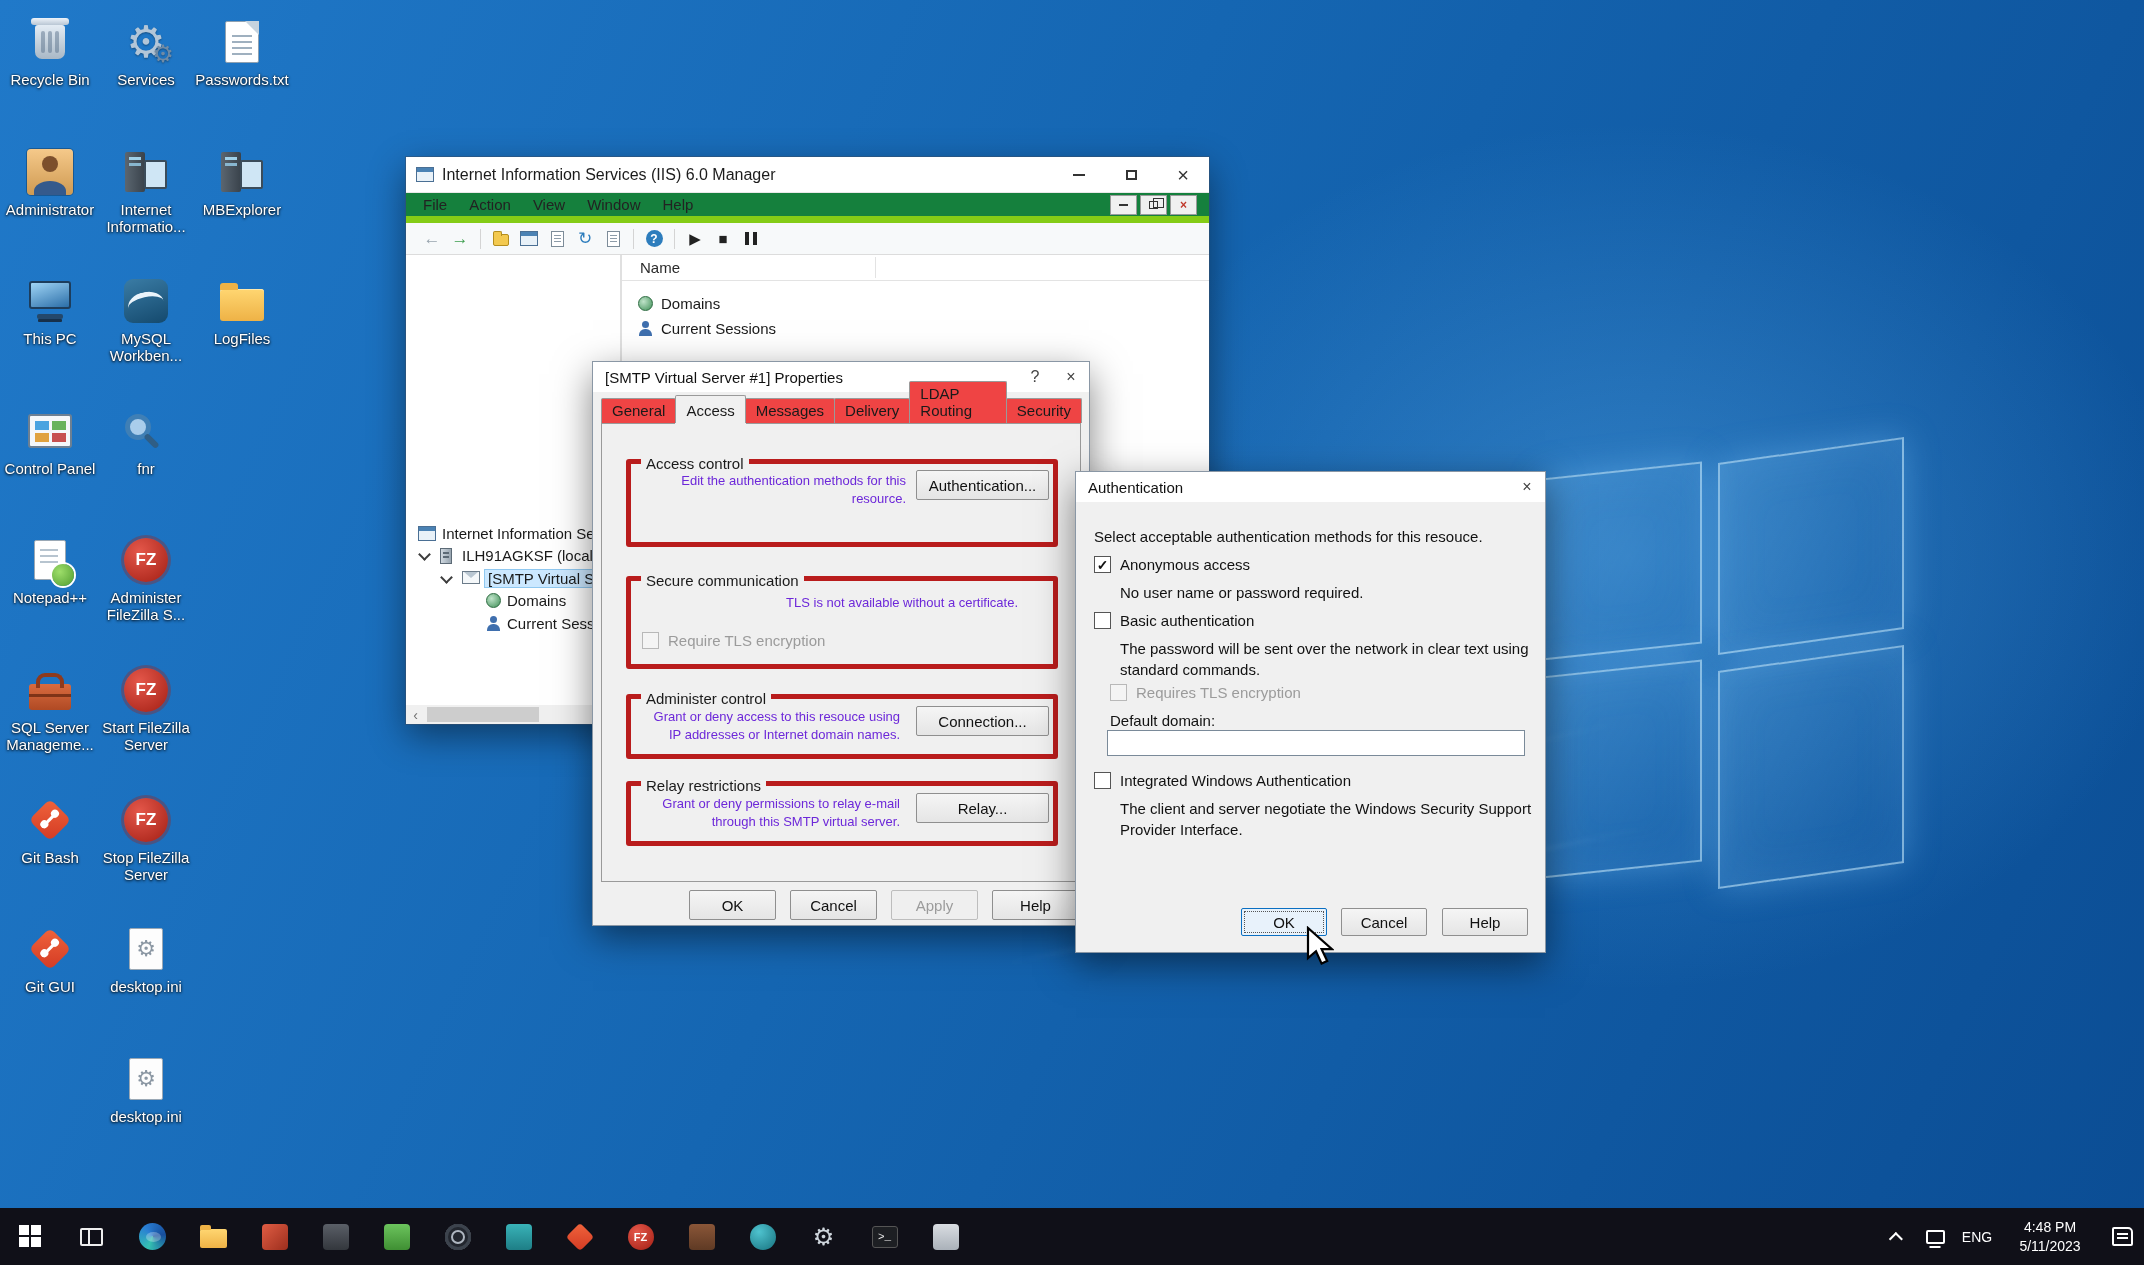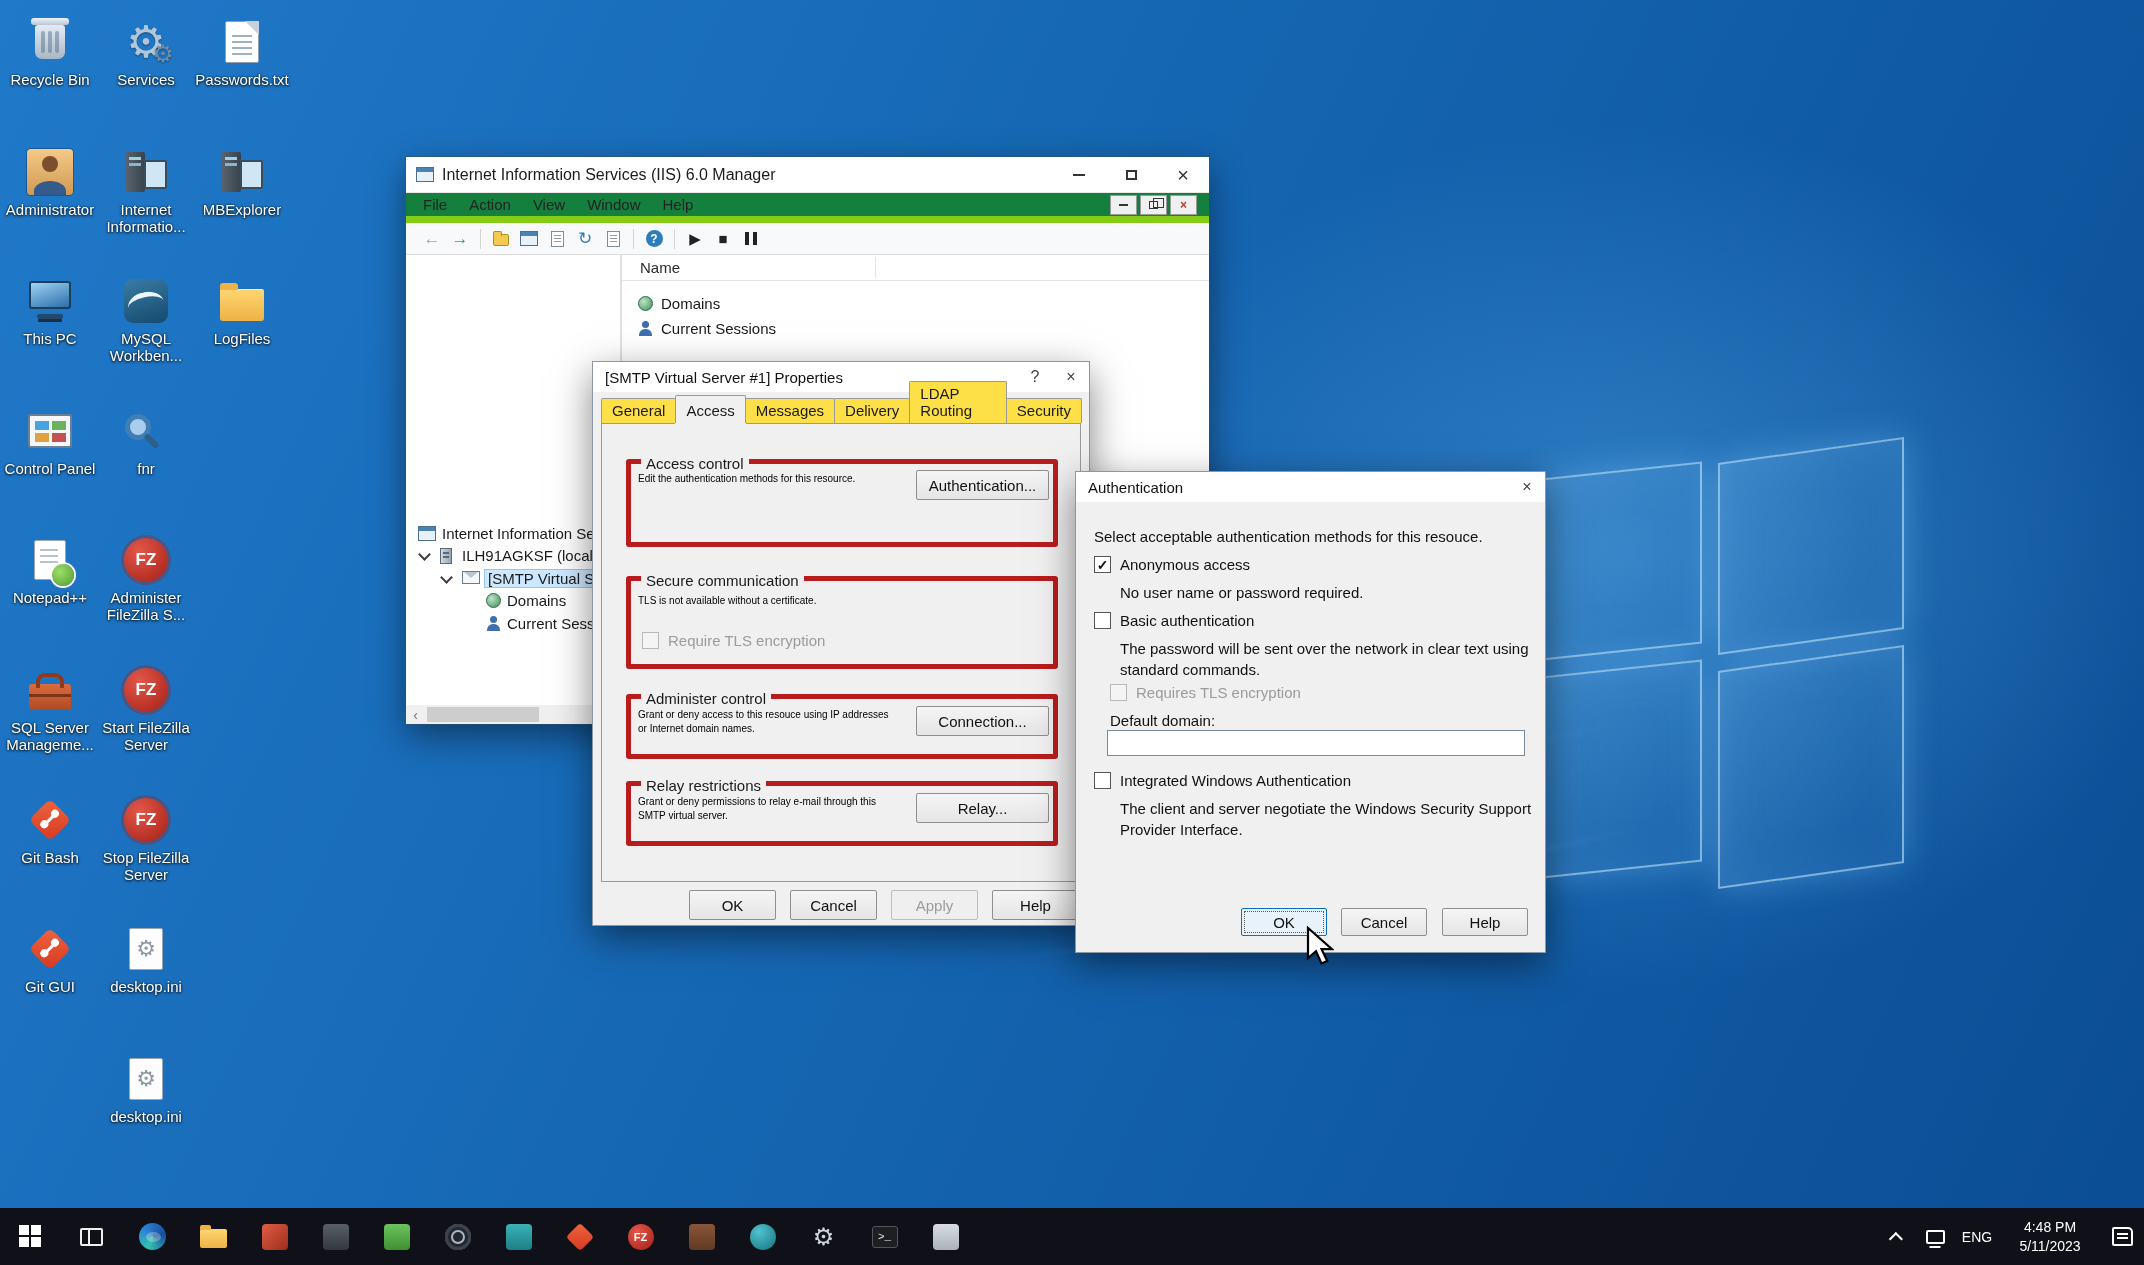--- a/index.html
+++ b/index.html
@@ -110,26 +110,26 @@
   .listpane{flex:1;position:relative;}
   .lheader{height:26px;border-bottom:1px solid #e3e3e3;position:relative;display:flex;align-items:center;padding-left:18px;font-size:15px;color:#2b2b2b;}
   .colline{position:absolute;left:253px;top:2px;bottom:2px;width:1px;background:#e3e3e3;}
   .litem{display:flex;align-items:center;height:25px;padding-left:16px;font-size:15px;color:#1a1a1a;gap:8px;}
   
   .dialog{position:absolute;background:#f0f0f0;box-shadow:0 12px 36px rgba(0,0,0,.5);outline:1px solid #8a97a5;}
   .dtitle{height:30px;background:#fff;display:flex;align-items:center;padding-left:12px;font-size:15px;color:#111;}
   .dtitle-text{flex:1;}
   .dbtn{width:36px;height:26px;display:flex;align-items:center;justify-content:center;color:#444;font-size:16px;}
   .tabs{position:absolute;left:8px;top:34px;right:8px;height:27px;display:flex;align-items:flex-end;}
-  .tab{padding:3px 10px 4px;border:1px solid #9a9a9a;border-bottom:none;background:#fde047;font-size:15px;margin-right:-1px;border-radius:2px 2px 0 0;color:#1a1a1a;}
+  .tab{padding:3px 10px 4px;border:1px solid #9a9a9a;border-bottom:none;background:#ef4444;font-size:15px;margin-right:-1px;border-radius:2px 2px 0 0;color:#1a1a1a;}
   .tab.active{background:#f0f0f0;position:relative;z-index:3;padding-top:6px;box-shadow:0 2px 0 #f0f0f0;}
   .tabpage{position:absolute;left:8px;top:61px;width:480px;height:459px;border:1px solid #9a9a9a;background:#f0f0f0;z-index:1;}
   .group{position:absolute;left:33px;width:432px;border:5px solid #b91c1c;border-radius:3px;z-index:2;}
   .glabel{position:absolute;top:-9px;left:10px;background:#f0f0f0;padding:0 5px;font-size:15px;color:#1a1a1a;}
-  .gtext{position:absolute;font-size:10px;color:#000000;line-height:1.35;z-index:2;}
+  .gtext{position:absolute;font-size:13px;color:#6d28d9;line-height:1.35;z-index:2;text-align:right;}
   .btn{position:absolute;height:30px;background:linear-gradient(#f5f5f5,#e5e5e5);border:1px solid #8f8f8f;font-size:15px;font-family:inherit;color:#111;border-radius:2px;z-index:3;}
   .btn.disabled{color:#9b9b9b;border-color:#bdbdbd;background:#efefef;}
   .btn.default{background:#e8f2fb;border:1px solid #0b6fc2;outline:1px dotted #555;outline-offset:-4px;}
   .cb{display:flex;align-items:flex-start;position:absolute;font-size:15px;color:#111;z-index:2;}
   .cbbox{width:17px;height:17px;background:#fff;border:1px solid #555;margin-right:9px;flex:0 0 auto;display:flex;align-items:center;justify-content:center;font-size:14px;color:#111;line-height:1;}
   .cb.checked .cbbox:after{content:"✓";font-weight:bold;}
   .cb.disabled{color:#9b9b9b;}
   .cb.disabled .cbbox{border-color:#b8b8b8;background:#f4f4f4;}
   .dlabel{position:absolute;font-size:15px;color:#111;line-height:1.4;}
   .txt{position:absolute;height:26px;background:#fff;border:1px solid #7a8a99;font-size:15px;font-family:inherit;padding:0 6px;}

